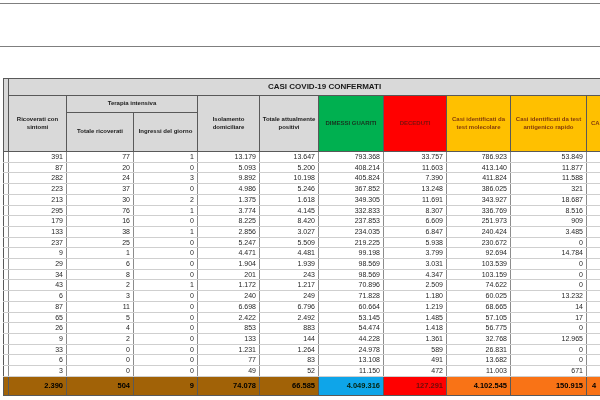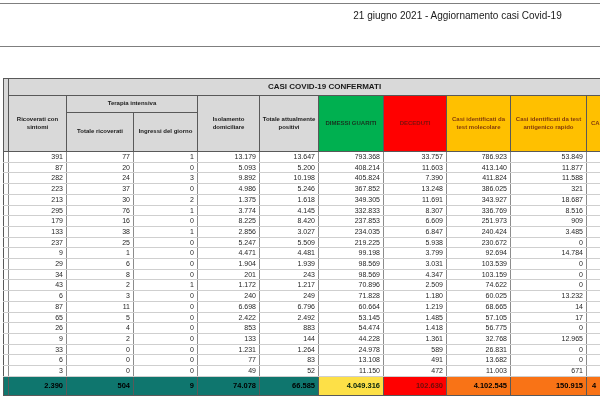--- a/index.html
+++ b/index.html
@@ -42,37 +42,36 @@
   
   #covid tbody td{
     background:#fff;height:9.7px;line-height:9.7px;
     border-right:1px solid #8c8c8c;border-left:1px solid #8c8c8c;
     border-bottom:1px solid #cfcfcf;
     font-size:7px;text-align:right;padding:0 3px 0 0;color:#262626;
   }
   #covid tbody td:first-child{border-left:1px solid #595959;}
   
   #covid tfoot td{
-    height:18px;background:#0f766e;
+    height:18px;background:#a16207;
     border:1px solid #595959;border-top:1px solid #595959;
     font-size:7.5px;font-weight:bold;text-align:right;padding:0 3px 0 0;
     vertical-align:middle;color:#000;
   }
-  #covid tfoot td.green-t{background:#fde047;color:#06230f;}
+  #covid tfoot td.green-t{background:#0ea5e9;color:#06230f;}
   #covid tfoot td.red-t{background:#ff0000;color:#6d0d0a;}
   #covid tfoot td.amber-t{background:#f97316;color:#000;}
   #covid tfoot td.lastcol-t{text-align:left;padding-left:5px;}
 </style>
 </head>
 <body>
 
 <div id="screen">
 
   <div id="doc-header">
-    <div class="line1">21 giugno 2021 - Aggiornamento casi Covid-19</div>
   </div>
 
   <table id="covid">
     <colgroup>
       <col style="width:5px">
         <col style="width:58px">
         <col style="width:67px">
       <col style="width:64px">
         <col style="width:62px">
         <col style="width:59px">
@@ -380,21 +379,21 @@
       </tbody>
     <tfoot>
       <tr>
         <td></td>
         <td>2.390</td>
         <td>504</td>
         <td>9</td>
         <td>74.078</td>
         <td>66.585</td>
         <td class="green-t">4.049.316</td>
-        <td class="red-t">102.630</td>
+        <td class="red-t">127.291</td>
         <td class="amber-t">4.102.545</td>
         <td class="amber-t">150.915</td>
         <td class="amber-t lastcol-t">4</td>
       </tr>
     </tfoot>
   </table>
 
 </div>
 
 </body></html>

